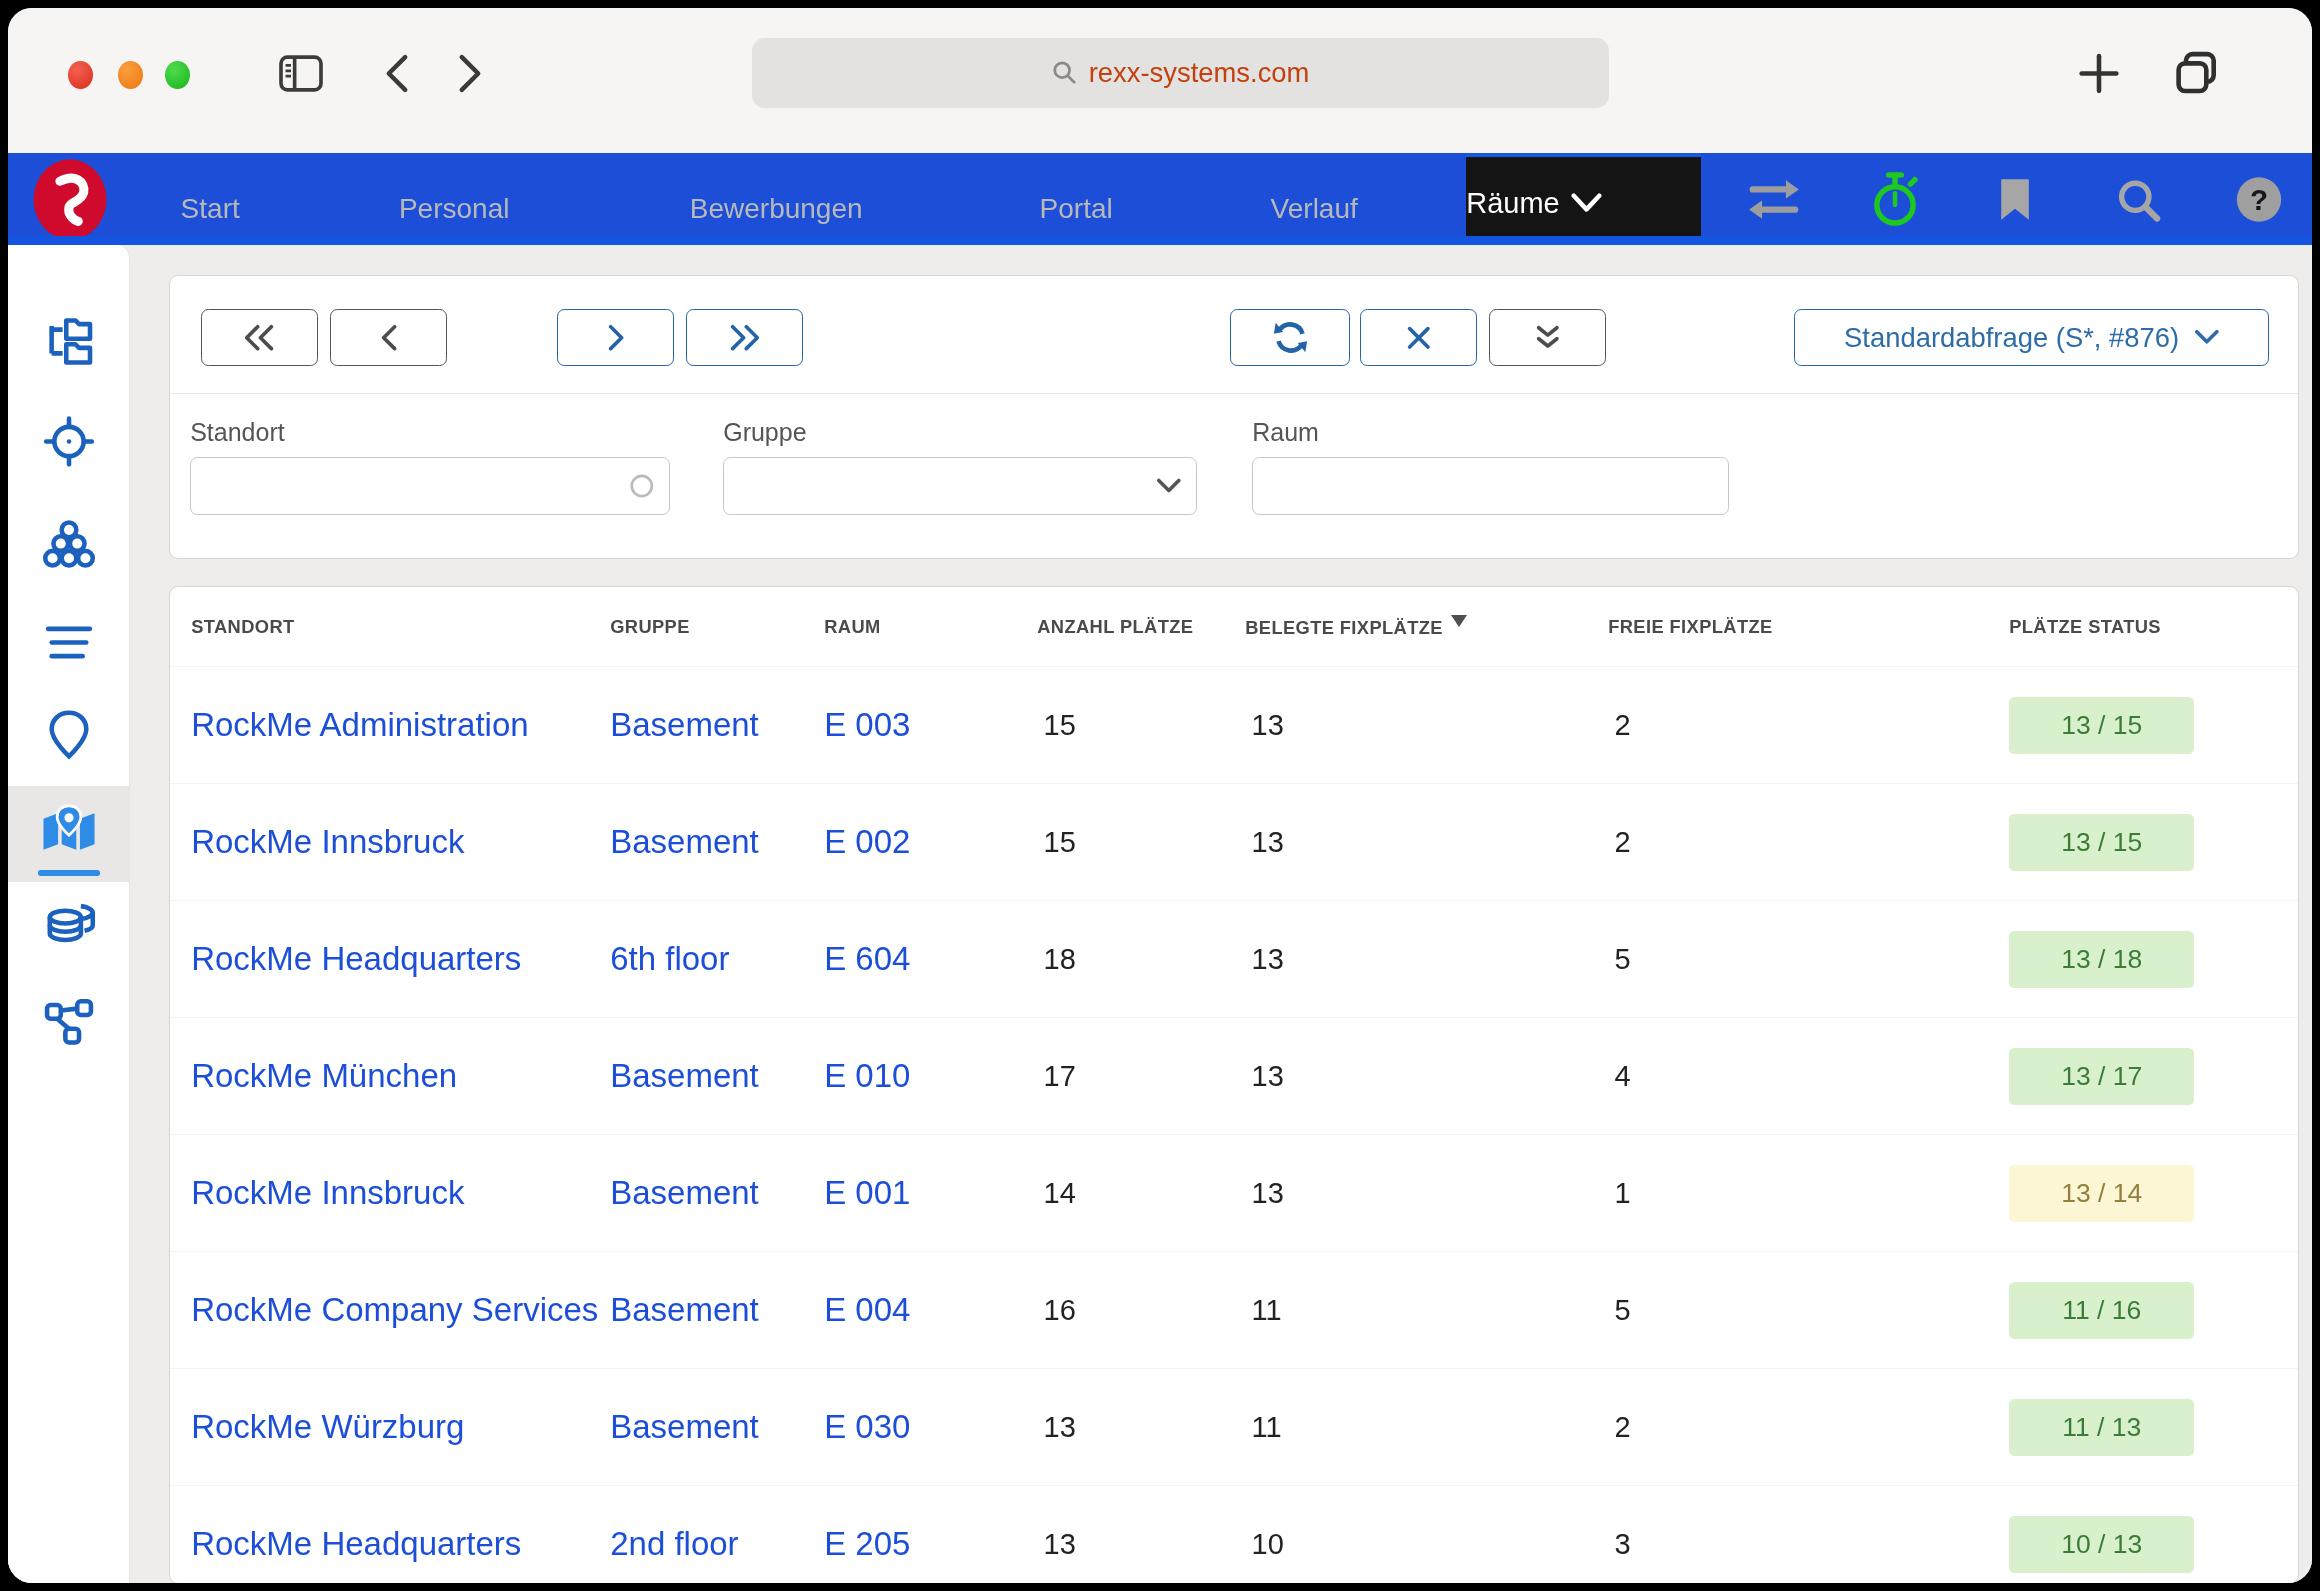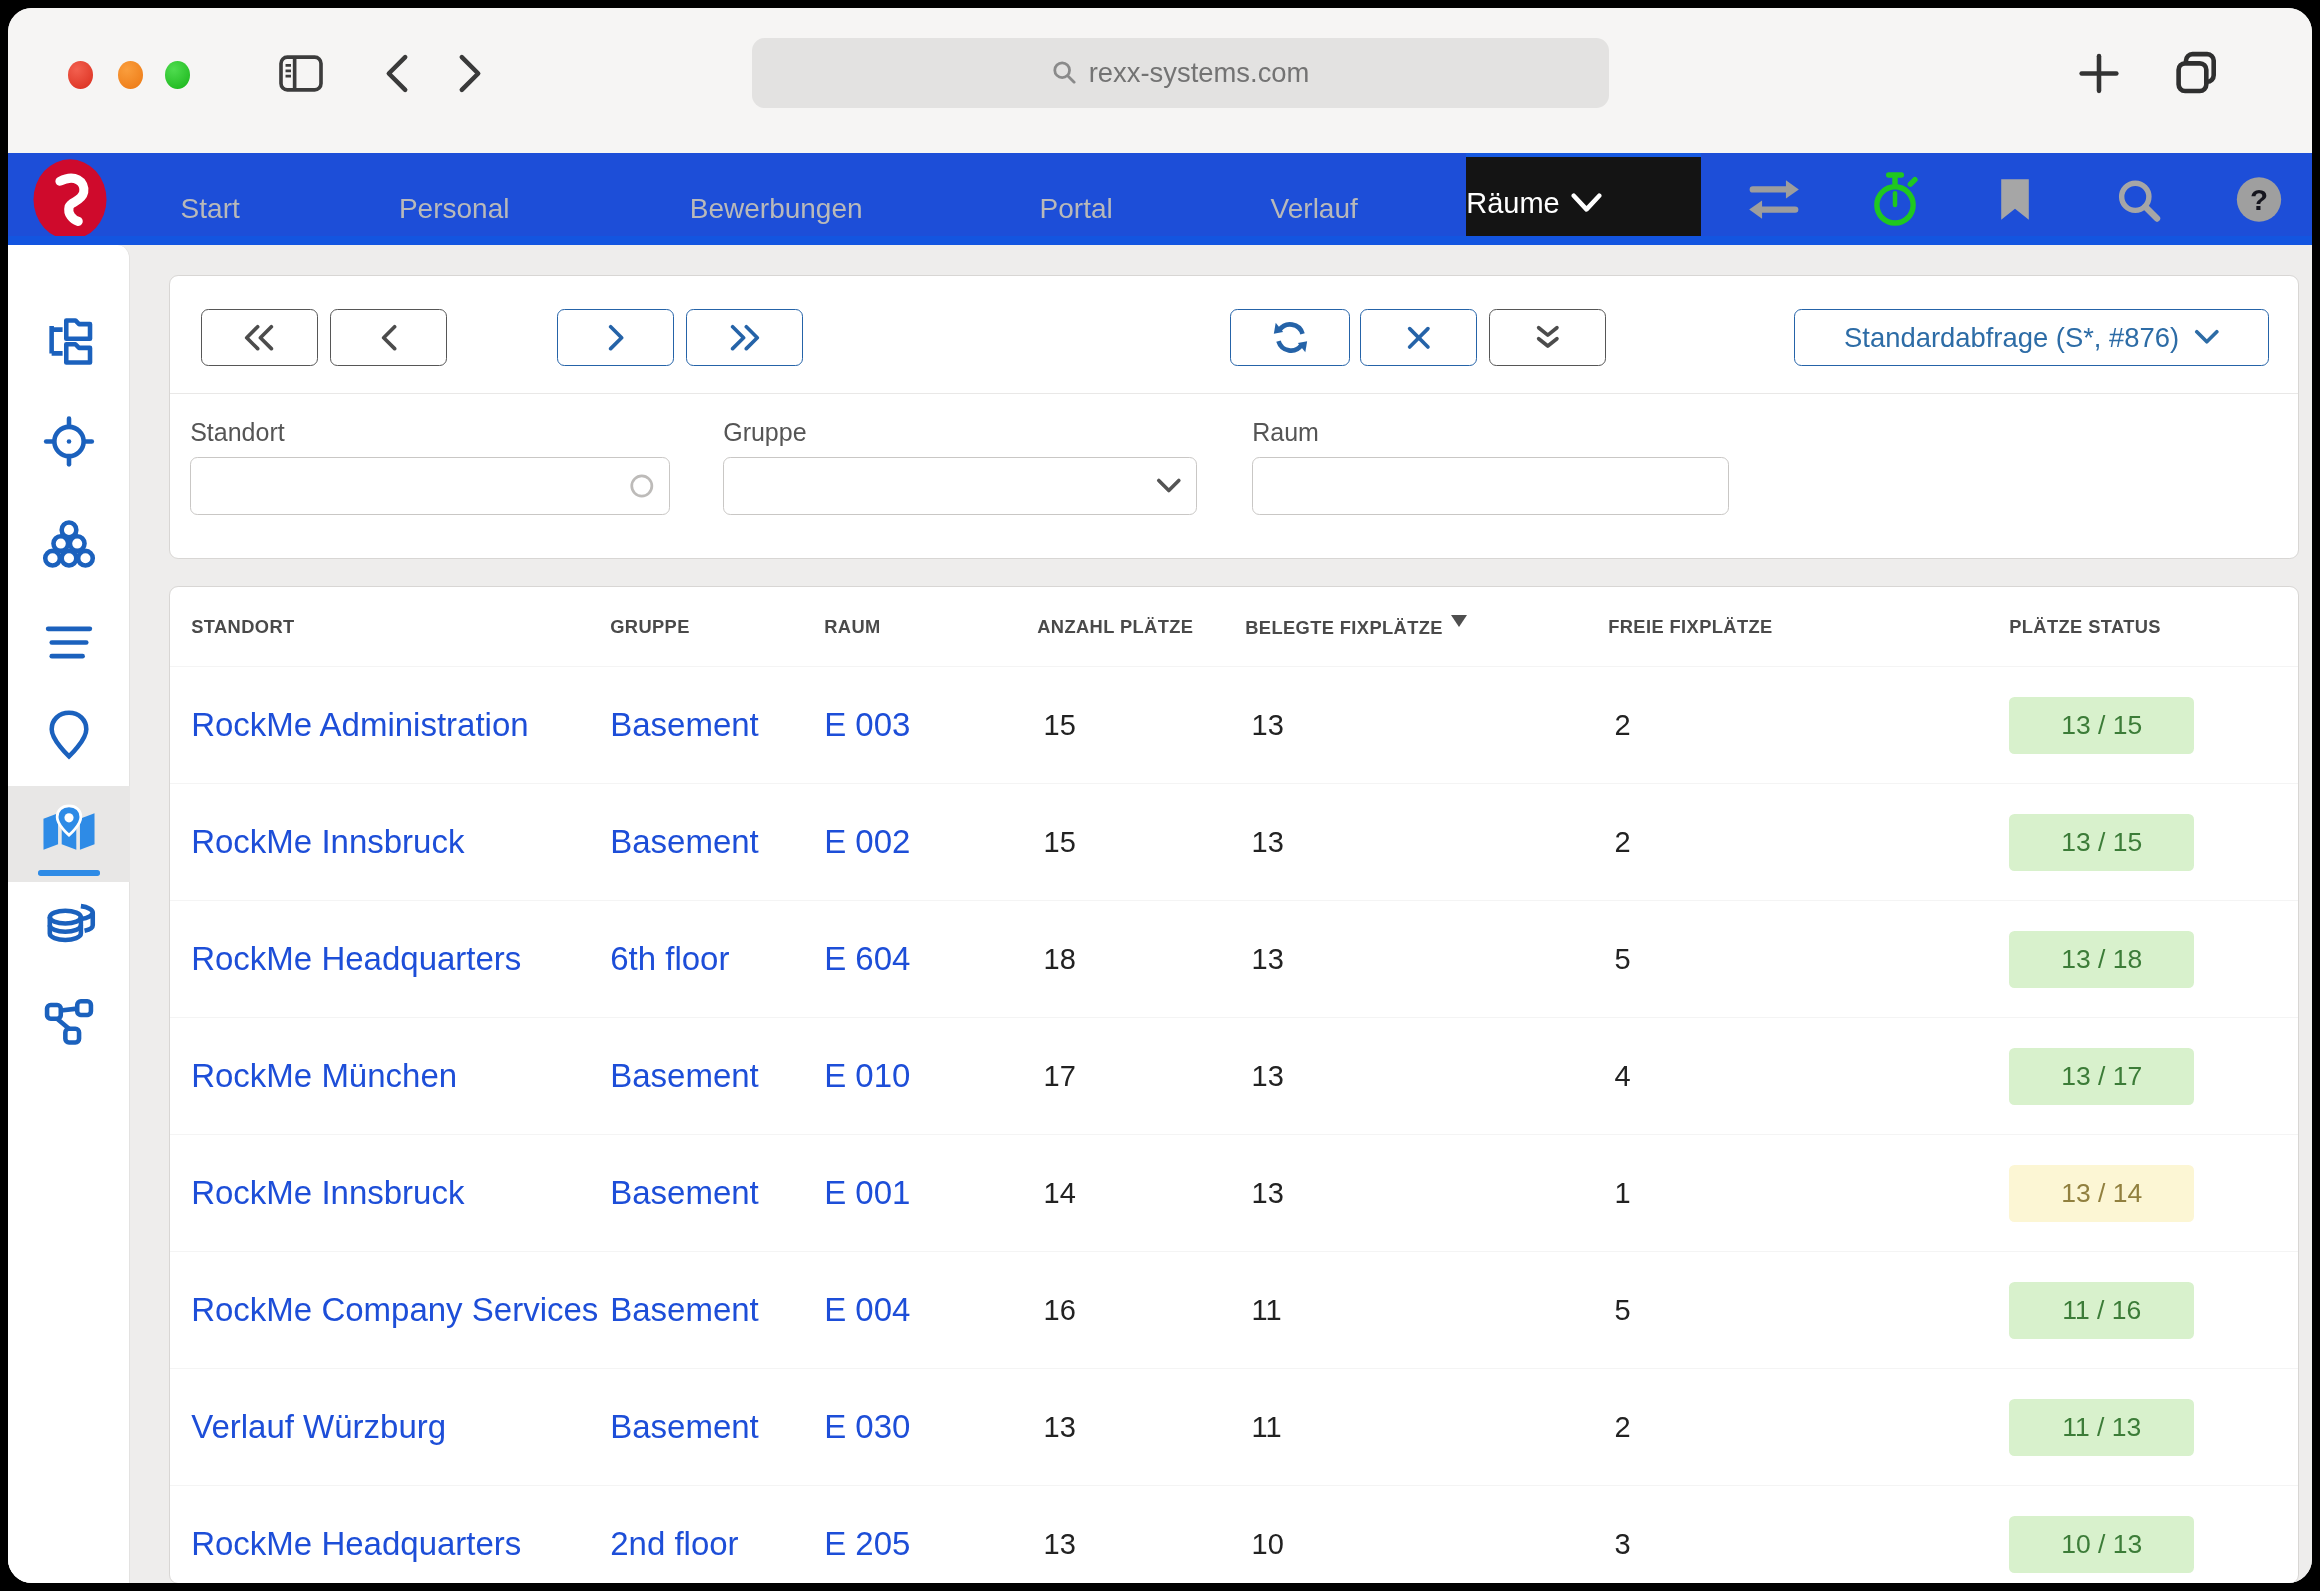--- a/index.html
+++ b/index.html
@@ -7,21 +7,21 @@
          font-family:"Liberation Sans","DejaVu Sans",sans-serif;}
   .window{position:absolute;left:8.2px;top:8.2px;width:2304px;height:1575px;background:#f6f5f4;
           border-radius:24px;overflow:hidden;}
 
   
   .chrome{position:absolute;left:0;top:0;width:100%;height:131px;background:#f6f5f4;}
   .light{position:absolute;top:53px;width:25px;height:28px;border-radius:50%;}
   .chrome-ic{position:absolute;transform:translate(-50%,-50%);}
   .urlbar{position:absolute;left:744px;top:30px;width:857px;height:70px;background:#e3e2e1;
           border-radius:12.8px;display:flex;align-items:center;justify-content:center;gap:12.8px;}
-  .urlbar .txt{font-size:27.4px;color:#737373;}
+  .urlbar .txt{font-size:27.4px;color:#c2410c;}
 
   
   .nav{position:absolute;left:0;top:145px;width:100%;height:111px;background:#1d4ed8;}
   .nav-strip{position:absolute;left:0;top:228px;width:100%;height:9.1px;background:#1355e0;}
   .nav-item{position:absolute;top:50%;transform:translate(-50%,-50%);color:#b9b9b9;font-size:28px;white-space:nowrap;cursor:pointer;}
   .nav-active{position:absolute;left:1458px;top:0;width:235px;height:97px;background:#141414;
               border-top:4.6px solid #1659e0;box-sizing:border-box;display:flex;align-items:center;justify-content:flex-start;gap:11px;color:#fff;font-size:29px;}
   .nav-ic{position:absolute;top:48px;transform:translate(-50%,-50%);}
 
   
@@ -406,21 +406,21 @@
     <div class="td"><a>E 004</a></div>
     <div class="td num">16</div>
     <div class="td num">11</div>
     <div class="td num">5</div>
     <div class="td">
                 <span class="badge green">11 / 16</span>
               </div>
   </div>
 
   <div class="trow">
-    <div class="td"><a>Verlauf Würzburg</a></div>
+    <div class="td"><a>RockMe Würzburg</a></div>
     <div class="td"><a>Basement</a></div>
     <div class="td"><a>E 030</a></div>
     <div class="td num">13</div>
     <div class="td num">11</div>
     <div class="td num">2</div>
     <div class="td">
                 <span class="badge green">11 / 13</span>
               </div>
   </div>
 

